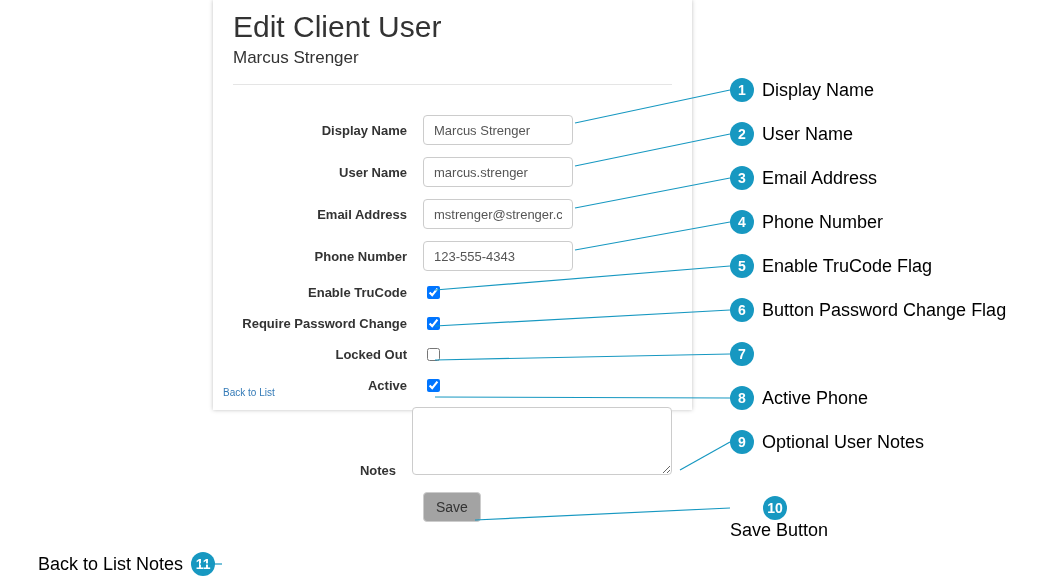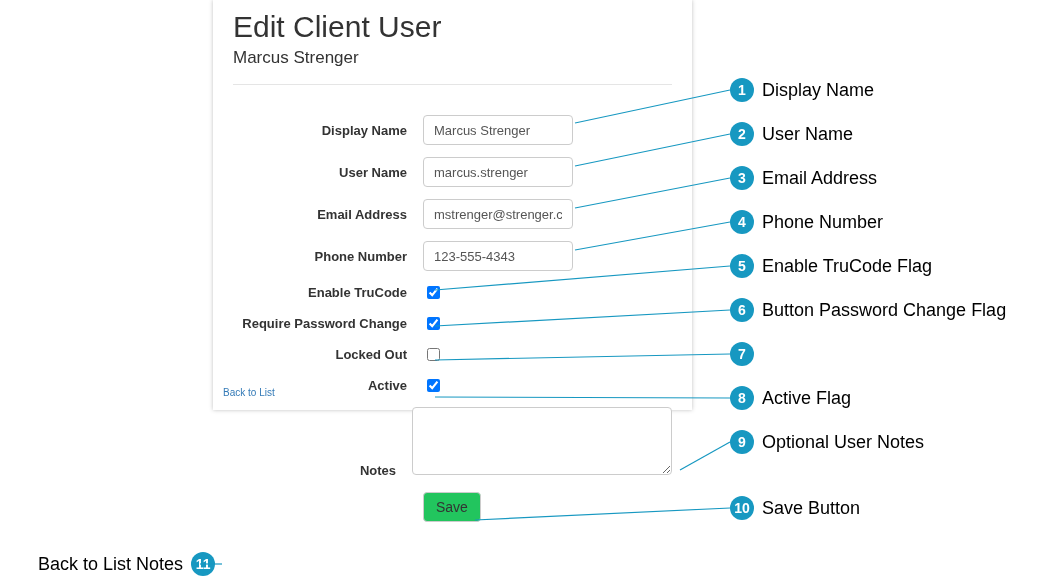--- a/index.html
+++ b/index.html
@@ -79,21 +79,21 @@
   input[type="checkbox"] {
     width: 13px;
     height: 13px;
   }
   .btn-save {
     display: inline-block;
     padding: 6px 12px;
     font-size: 14px;
     border: 1px solid #ccc;
     border-radius: 4px;
-    background: #22c55e;
+    background: #a3a3a3;
     color: #333;
     cursor: pointer;
     font-family: inherit;
   }
   .back-link {
     position: absolute;
     left: 10px;
     bottom: 12px;
     font-size: 10px;
     color: #337ab7;
@@ -239,27 +239,27 @@
   </div>
 <div class="callout" style="left:730px; top:298px;">
     <span class="num">6</span>
     <span>Button Password Change Flag</span>
   </div>
 <div class="callout" style="left:730px; top:342px;">
     <span class="num">7</span>
   </div>
 <div class="callout" style="left:730px; top:386px;">
     <span class="num">8</span>
-    <span>Active Flag</span>
+    <span>Active Phone</span>
   </div>
 <div class="callout" style="left:730px; top:430px;">
     <span class="num">9</span>
     <span>Optional User Notes</span>
   </div>
-<div class="callout" style="left:730px; top:496px;">
+<div class="callout" style="left:730px; top:496px;flex-direction:column;">
     <span class="num">10</span>
     <span>Save Button</span>
   </div>
 
 <div class="callout left" style="left:38px; top:552px;">
     <span class="num">11</span>
     <span>Back to List Notes</span>
   </div>
 
 <svg class="lines">

